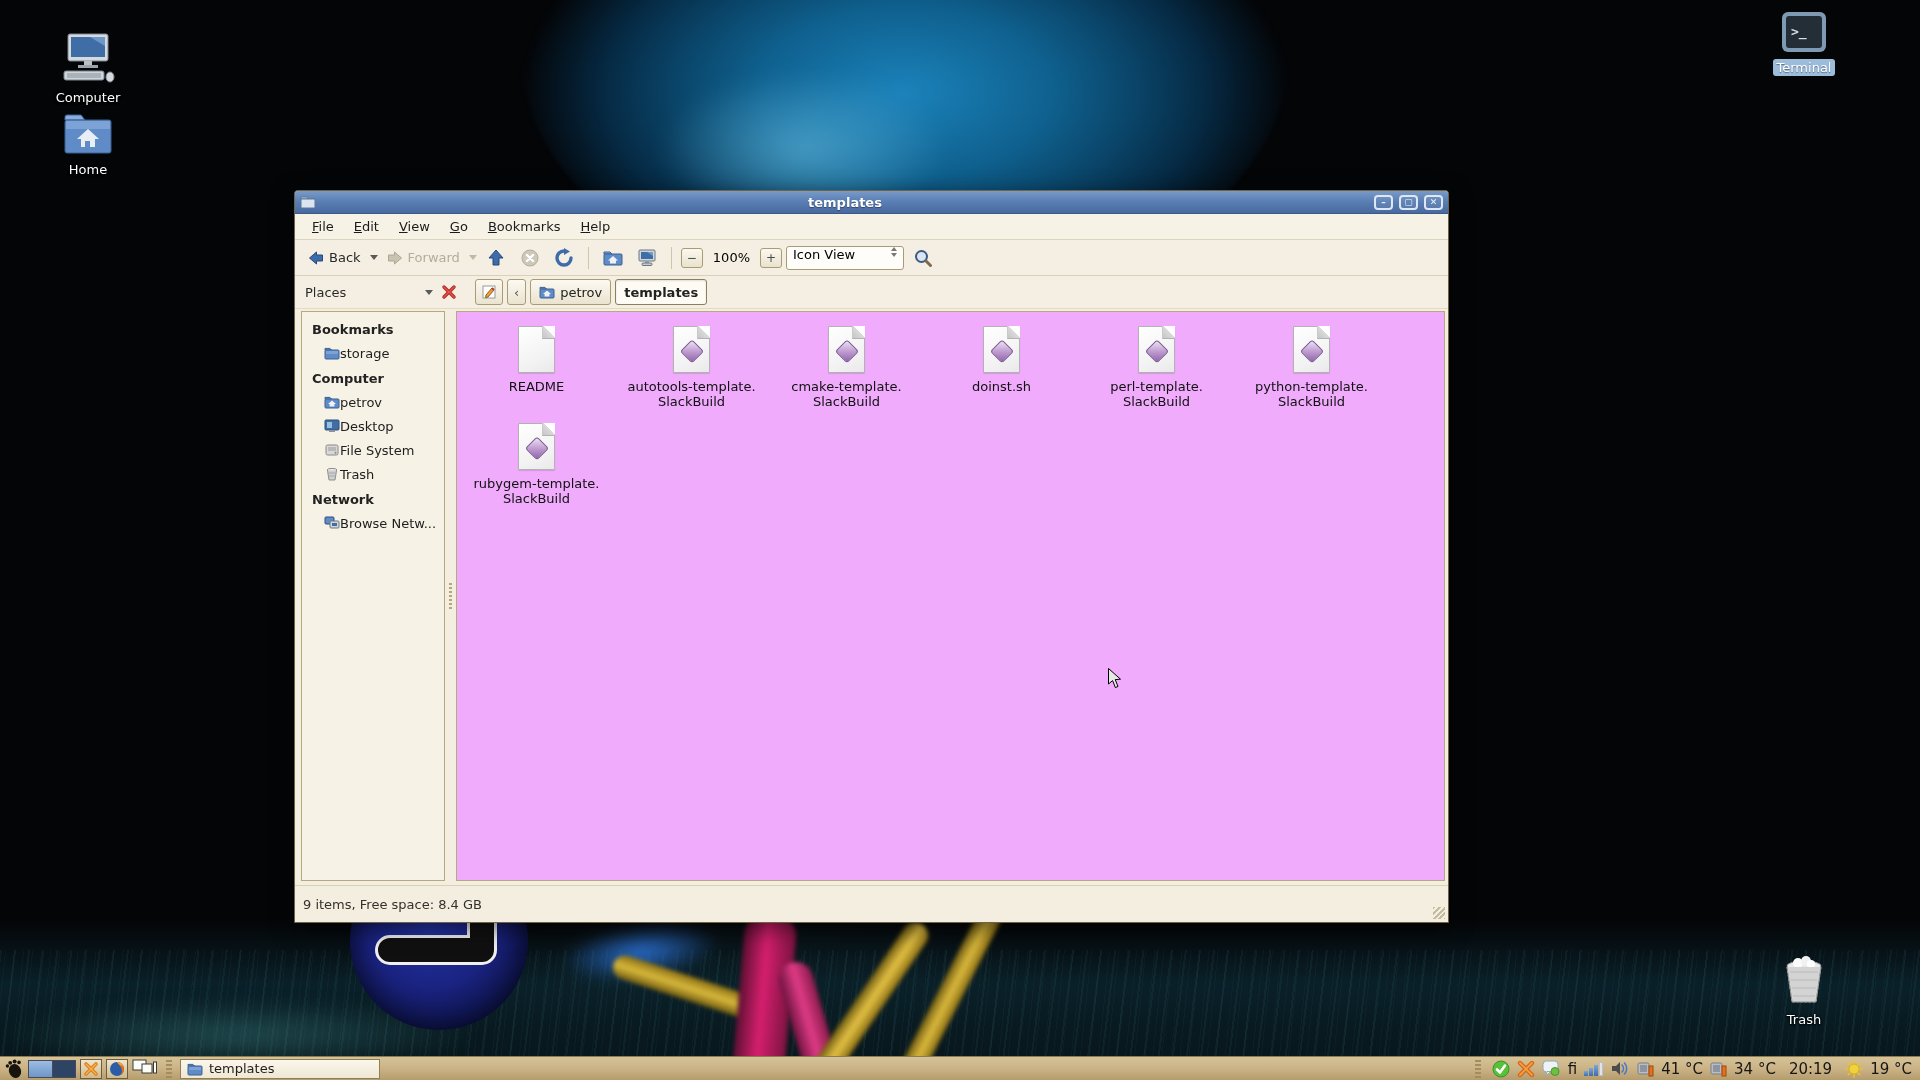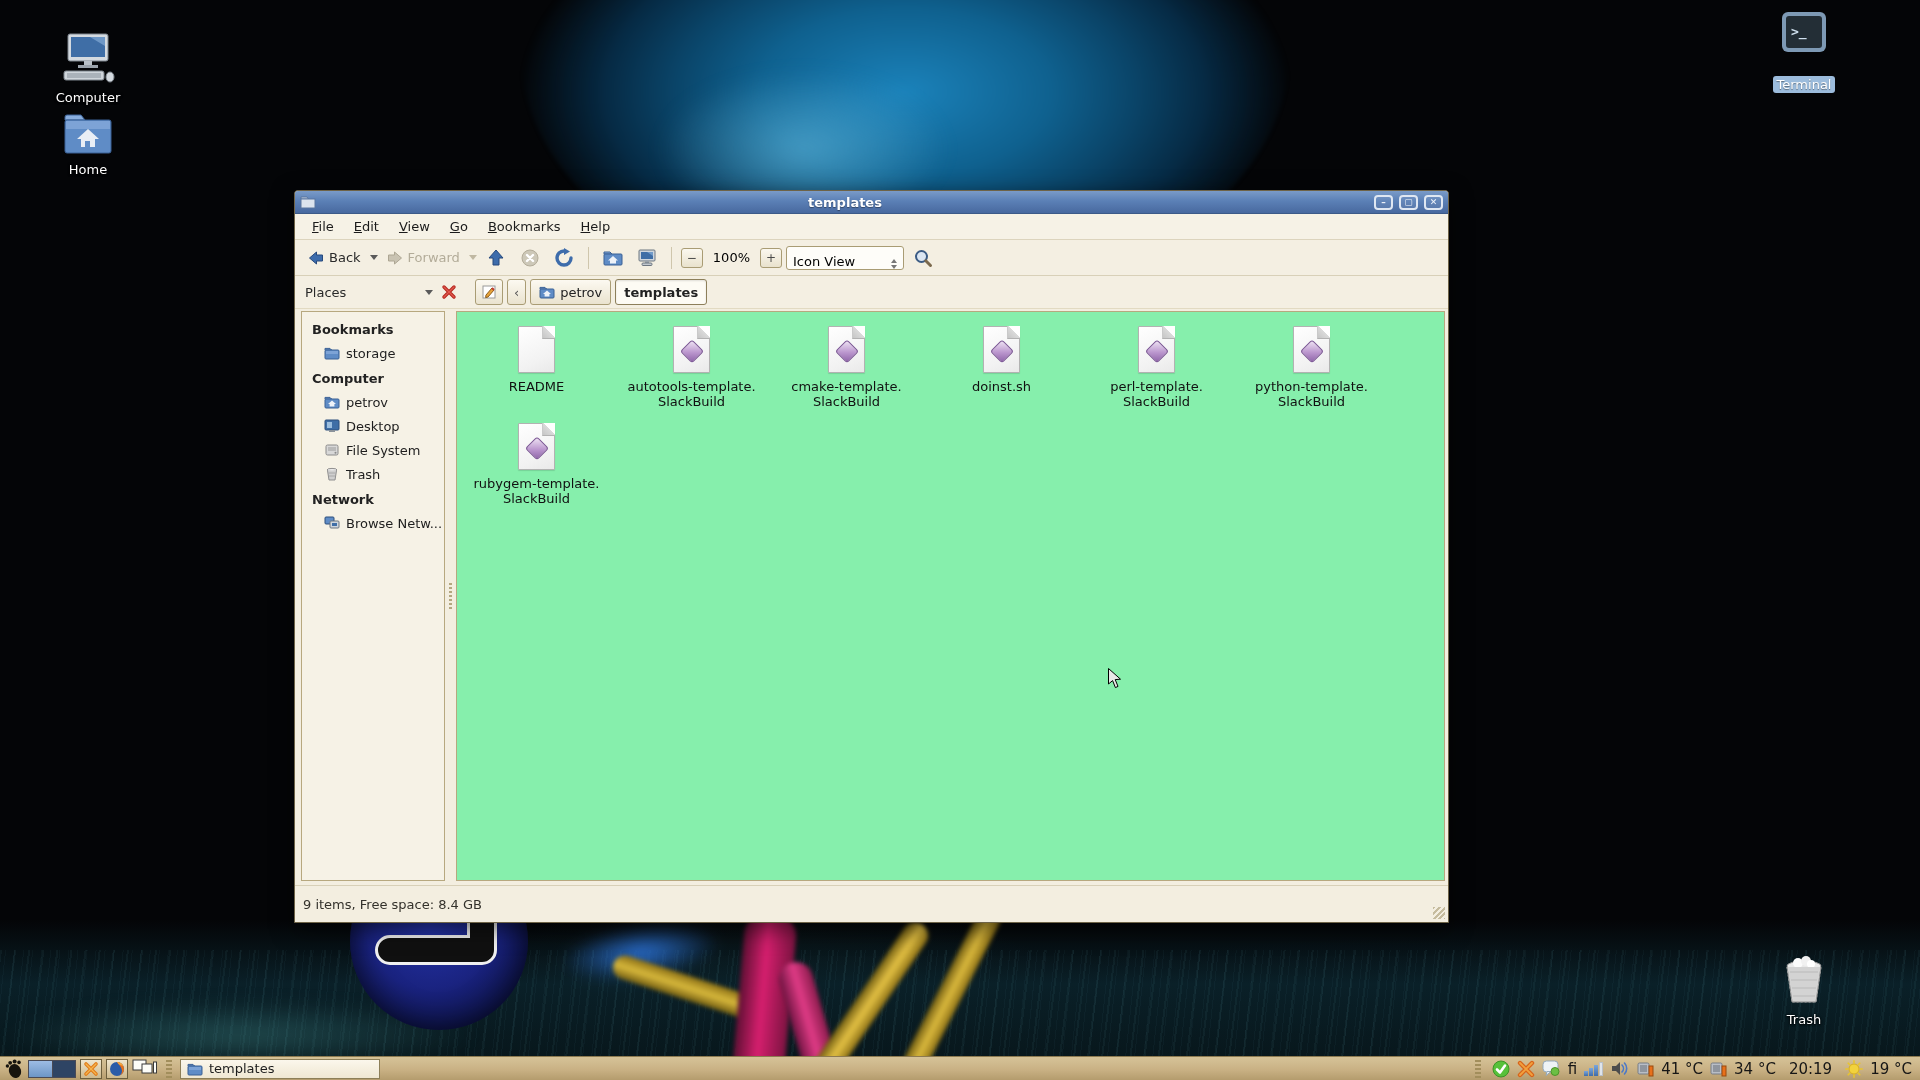--- a/index.html
+++ b/index.html
@@ -41,62 +41,62 @@
   .s-cyanl{left:0px;top:1000px;width:480px;height:70px;filter:blur(9px);
     background:radial-gradient(closest-side,rgba(90,190,190,.30),transparent);}
   .slack-logo{position:absolute;left:350px;top:852px;width:178px;height:178px;border-radius:50%;
     background:radial-gradient(circle at 45% 40%, #2433a8 0%, #1a2380 45%, #0d1348 75%, #070a28 100%);
     box-shadow:inset 0 0 30px rgba(0,0,0,.6);}
   .slack-logo svg{position:absolute;left:0;top:0;}
 
   
   .desk-icon{position:absolute;width:100px;display:flex;flex-direction:column;align-items:center;gap:5px;}
   .desk-label{color:#fff;font-size:13px;text-shadow:0 1px 2px #000, 0 0 3px #000;padding:1px 4px;border-radius:3px;}
-  .desk-label.sel{background:#9cbcdc;color:#fff;text-shadow:0 1px 1px rgba(0,0,0,.45);margin-top:17px;}
+  .desk-label.sel{background:#9cbcdc;color:#fff;text-shadow:0 1px 1px rgba(0,0,0,.45);}
 
   
   .win{position:absolute;left:294px;top:190px;width:1155px;height:733px;background:var(--c-window_bg);
     border:1px solid #6e6347;border-radius:4px 4px 0 0;box-shadow:0 6px 22px rgba(0,0,0,.55);display:flex;flex-direction:column;}
   .titlebar{height:23px;border-radius:3px 3px 0 0;display:flex;align-items:center;padding:0 5px;gap:6px;
     background:linear-gradient(#7a9bc8,var(--c-titlebar) 45%,#48699f);border-bottom:1px solid #3c5a88;}
   .title-text{flex:1;text-align:center;color:#fff;font-weight:bold;font-size:13px;text-shadow:0 1px 1px rgba(0,0,0,.4);}
   .winbtn{width:19px;height:15px;border:2px solid #dfe7f2;border-radius:4px;display:flex;align-items:center;justify-content:center;
     color:#eef3fa;font-size:9px;line-height:1;font-weight:bold;background:rgba(255,255,255,.06);}
   .menubar{height:26px;display:flex;align-items:center;padding:0 8px;gap:2px;background:#f6f2e6;border-bottom:1px solid #dcd4bd;}
   .menu-item{padding:3px 9px;color:#1b1b1b;}
   .menu-item::first-letter{text-decoration:underline;}
   .toolbar{height:36px;display:flex;align-items:center;padding:0 8px;gap:4px;background:#f4efe2;border-bottom:1px solid #d8d0b8;}
   .tbtn{display:flex;align-items:center;gap:5px;padding:4px 5px;border-radius:3px;color:#2a2a2a;}
   .tbtn.dis{color:#b3ac99;}
   .tsep{width:1px;height:22px;background:#cfc6ac;margin:0 5px;}
   .chev{width:0;height:0;border-left:4px solid transparent;border-right:4px solid transparent;border-top:5px solid #5a5a5a;}
   .chev.dis{border-top-color:#c0b8a2;}
   .zoom-btn{width:22px;height:20px;border:1px solid #a99c74;border-radius:3px;background:linear-gradient(#fbf8ef,#e9e2cd);
     display:flex;align-items:center;justify-content:center;font-size:12px;color:#4a4a4a;}
-  .combo{width:118px;height:24px;border:1px solid #a99c74;border-radius:3px;background:#fefdf9;display:flex;align-items:flex-end;
+  .combo{width:118px;height:24px;border:1px solid #a99c74;border-radius:3px;background:#fefdf9;display:flex;align-items:flex-start;
     padding:0 6px;gap:0;}
   .combo .lbl{flex:1;}
   .spin{display:flex;flex-direction:column;gap:2px;align-items:center;}
   .spin i{width:0;height:0;border-left:3px solid transparent;border-right:3px solid transparent;display:block;}
   .spin .up{border-bottom:4px solid #777;} .spin .dn{border-top:4px solid #777;}
 
   .pathrow{height:33px;display:flex;align-items:center;background:#f4efe2;padding:0 6px;gap:4px;border-bottom:1px solid #e2dac2;}
   .places-combo{width:136px;display:flex;align-items:center;gap:8px;padding:2px 4px;color:#2a2a2a;}
   .pbtn{height:26px;border:1px solid #a99c74;border-radius:3px;background:linear-gradient(#fcf9f1,#eae3cf);
     display:flex;align-items:center;justify-content:center;padding:0 8px;gap:5px;color:#222;}
   .pbtn.active{background:#fdfbf4;border-color:#8d7f5a;box-shadow:inset 0 1px 2px rgba(0,0,0,.12);font-weight:bold;}
   .pbtn.narrow{padding:0 6px;color:#555;}
 
   .win-body{flex:1;display:flex;min-height:0;padding:2px 3px 4px 6px;gap:2px;}
   .sidebar{width:144px;border:1px solid #b7a87f;background:#f6f2e6;overflow:hidden;padding:4px 0;}
   .sb-header{font-weight:bold;color:#222;padding:6px 0 4px 10px;}
-  .sb-item{display:flex;align-items:center;gap:6px;padding:4px 0 4px 22px;color:#1e1e1e;}
+  .sb-item{display:flex;align-items:center;padding:4px 0 4px 22px;color:#1e1e1e;}
   .splitter{width:7px;display:flex;align-items:center;justify-content:center;}
   .splitter .handle{width:3px;height:26px;background:repeating-linear-gradient(#b3a77f 0 2px,transparent 2px 4px);}
-  .filearea{flex:1;border:1px solid #b7a87f;background:#86efac;padding:14px 2px 0 2px;display:flex;flex-wrap:wrap;align-content:flex-start;}
+  .filearea{flex:1;border:1px solid #b7a87f;background:#f0abfc;padding:14px 2px 0 2px;display:flex;flex-wrap:wrap;align-content:flex-start;}
   .file-item{width:155px;display:flex;flex-direction:column;align-items:center;margin-bottom:14px;}
   .flabel{margin-top:6px;text-align:center;color:#111;line-height:15px;font-size:13px;}
   .ficon{position:relative;width:37px;height:47px;background:linear-gradient(155deg,#ffffff,#f2f2f2 70%,#e9e9e9);
     border:1px solid #b2b2b2;border-radius:1px;box-shadow:0 1px 1px rgba(0,0,0,.12);}
   .ficon::before{content:"";position:absolute;top:-1px;right:-1px;width:12px;height:12px;
     background:linear-gradient(to left bottom,#f7f3e8 0 48%,#dadada 50%,#c6c6c6 100%);
     border-bottom:1px solid #b2b2b2;border-left:1px solid #c9c9c9;}
   .filearea .ficon::before{background:linear-gradient(to left bottom,#ffffff 0 48%,#dadada 50%,#c6c6c6 100%);}
   .ficon.script::after{content:"";position:absolute;left:50%;top:50%;width:15px;height:15px;
     transform:translate(-50%,-42%) rotate(45deg);border-radius:3px;

